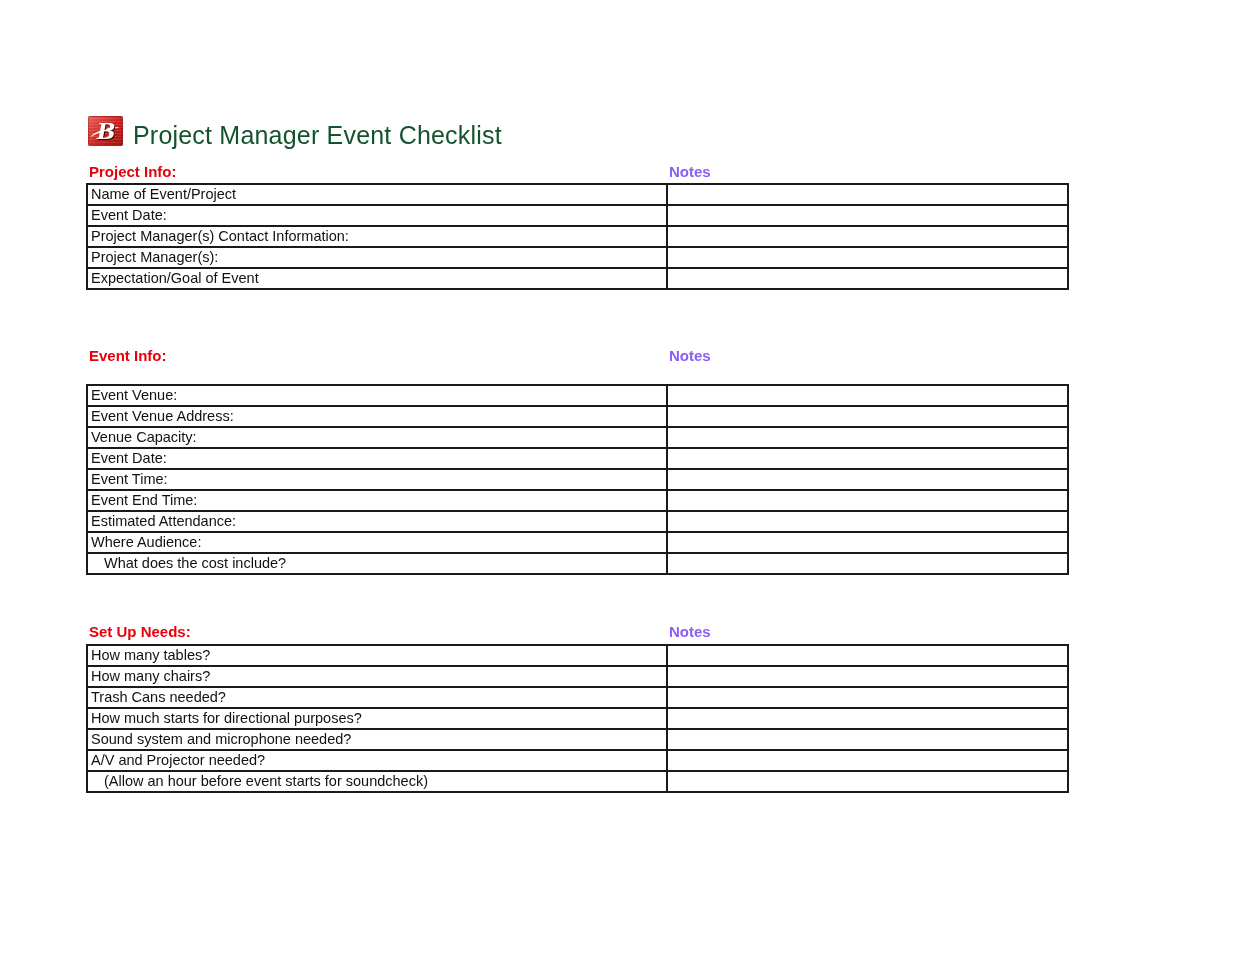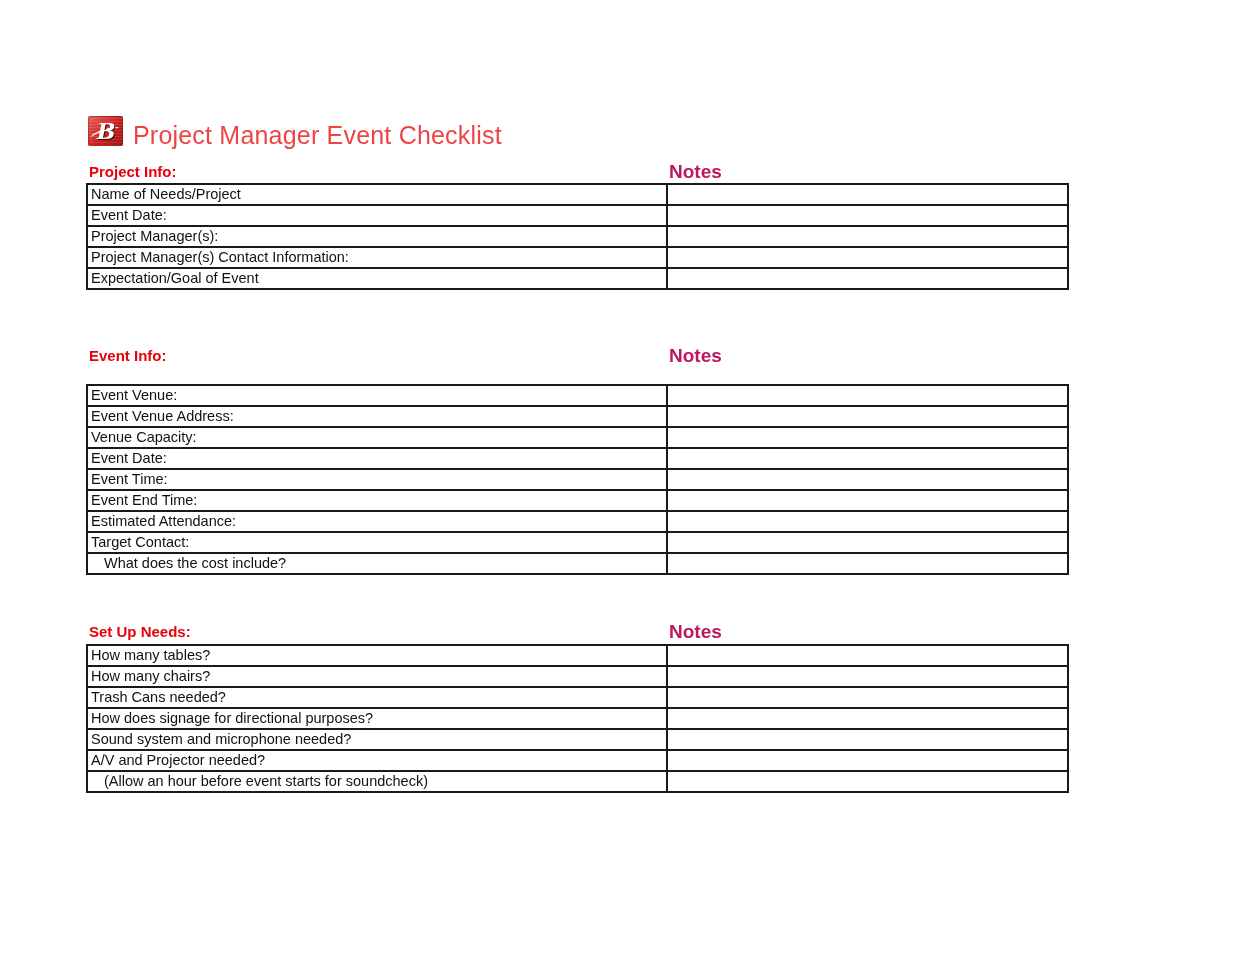--- a/index.html
+++ b/index.html
@@ -8,27 +8,27 @@
   .page-header { position: absolute; left: 88px; top: 114px; height: 34px; display: flex; align-items: center; }
   .logo { width: 35px; height: 30px; position: relative; margin-right: 10px; border-radius: 2px;
           background: linear-gradient(135deg, #e9615d 0%, #c8211e 55%, #9b1512 100%);
           box-shadow: inset 0 0 0 1px rgba(120,0,0,0.35); overflow: hidden; }
   .logo::before { content: ""; position: absolute; left: 0; top: 0; width: 35px; height: 30px;
           background: repeating-linear-gradient(0deg, rgba(255,255,255,0.10) 0 1px, transparent 1px 3px); }
   .logo-glyph { position: absolute; left: 9px; top: 2px; font-family: "DejaVu Serif", serif; font-style: italic;
           font-weight: bold; font-size: 22px; color: #fff; text-shadow: 1px 1px 0 #3a0000; line-height: 26px; }
   .logo-swoosh { position: absolute; left: 2px; top: 13px; width: 30px; height: 6px; border-top: 2px solid #fff;
           border-radius: 50%; transform: rotate(-18deg); opacity: 0.9; }
-  .page-title { font-family: "Liberation Sans", sans-serif; font-size: 25px; color: #ef4444; letter-spacing: 0.2px;
+  .page-title { font-family: "Liberation Sans", sans-serif; font-size: 25px; color: #14532d; letter-spacing: 0.2px;
           position: relative; top: 4px; }
 
   .section-label { position: absolute; font-family: Liberation Sans, sans-serif; font-weight: bold; font-size: 15px;
           color: #e8000b; line-height: 17px; }
-  .notes-label { position: absolute; font-family: "Liberation Sans", sans-serif; font-weight: bold; font-size: 19px;
-          color: #be185d; line-height: 17px; }
+  .notes-label { position: absolute; font-family: "Liberation Sans", sans-serif; font-weight: bold; font-size: 15px;
+          color: #8b5cf6; line-height: 17px; }
 
   table.checklist { position: absolute; left: 86px; border-collapse: collapse; table-layout: fixed; width: 981px; }
   table.checklist td { border: 2px solid #1a1a1a; height: 19px; padding: 0 3px; font-family: "Liberation Sans", sans-serif;
           font-size: 14.5px; line-height: 19px; white-space: nowrap; overflow: hidden; vertical-align: middle; }
   table.checklist col.c1 { width: 580px; }
   table.checklist col.c2 { width: 401px; }
   td.indent { padding-left: 16px !important; margin-top: 28px; }
   td.notes-cell { background: #ffffff; }
 </style>
 </head>
@@ -44,33 +44,33 @@
 
 <div class="section-label" style="left:89px; top:163px;">Project Info:</div>
 <div class="notes-label" style="left:669px; top:163px;">Notes</div>
 <table class="checklist" style="top:183px;">
   <colgroup>
       <col class="c1">
       <col class="c2">
     </colgroup>
   <tbody id="tbody-0">
       <tr>
-        <td>Name of Needs/Project</td>
+        <td>Name of Event/Project</td>
         <td class="notes-cell"></td>
       </tr>
       <tr>
         <td>Event Date:</td>
         <td class="notes-cell"></td>
       </tr>
       <tr>
-        <td>Project Manager(s):</td>
+        <td>Project Manager(s) Contact Information:</td>
         <td class="notes-cell"></td>
       </tr>
       <tr>
-        <td>Project Manager(s) Contact Information:</td>
+        <td>Project Manager(s):</td>
         <td class="notes-cell"></td>
       </tr>
       <tr>
         <td>Expectation/Goal of Event</td>
         <td class="notes-cell"></td>
       </tr>
     </tbody>
 </table>
 
 <div class="section-label" style="left:89px; top:347px;">Event Info:</div>
@@ -103,21 +103,21 @@
       </tr>
       <tr>
         <td>Event End Time:</td>
         <td class="notes-cell"></td>
       </tr>
       <tr>
         <td>Estimated Attendance:</td>
         <td class="notes-cell"></td>
       </tr>
       <tr>
-        <td>Target Contact:</td>
+        <td>Where Audience:</td>
         <td class="notes-cell"></td>
       </tr>
       <tr>
         <td class="indent">What does the cost include?</td>
         <td class="notes-cell"></td>
       </tr>
     </tbody>
 </table>
 
 <div class="section-label" style="left:89px; top:623px;">Set Up Needs:</div>
@@ -134,21 +134,21 @@
       </tr>
       <tr>
         <td>How many chairs?</td>
         <td class="notes-cell"></td>
       </tr>
       <tr>
         <td>Trash Cans needed?</td>
         <td class="notes-cell"></td>
       </tr>
       <tr>
-        <td>How does signage for directional purposes?</td>
+        <td>How much starts for directional purposes?</td>
         <td class="notes-cell"></td>
       </tr>
       <tr>
         <td>Sound system and microphone needed?</td>
         <td class="notes-cell"></td>
       </tr>
       <tr>
         <td>A/V and Projector needed?</td>
         <td class="notes-cell"></td>
       </tr>

